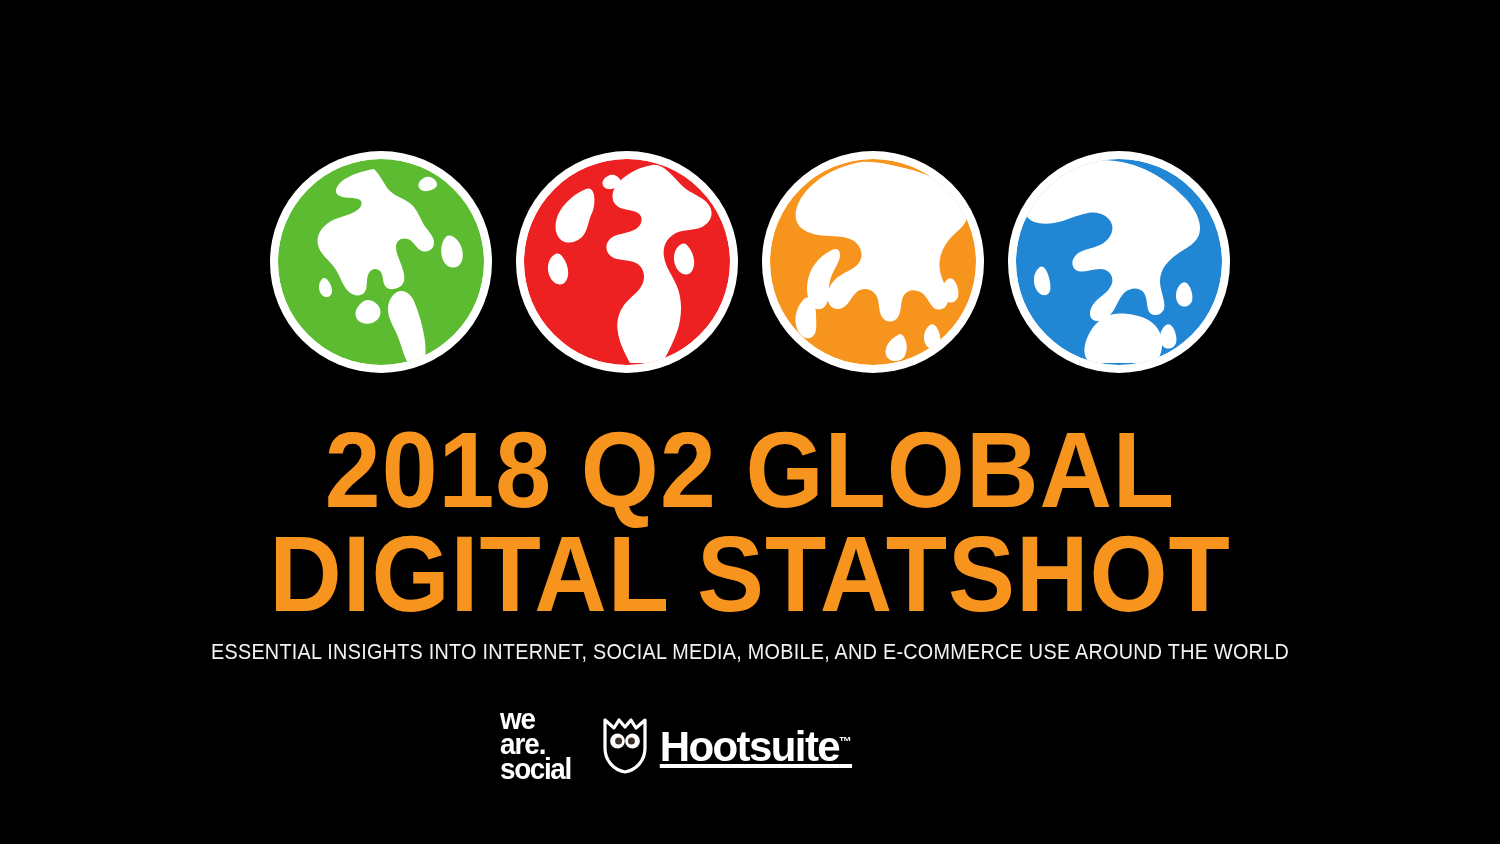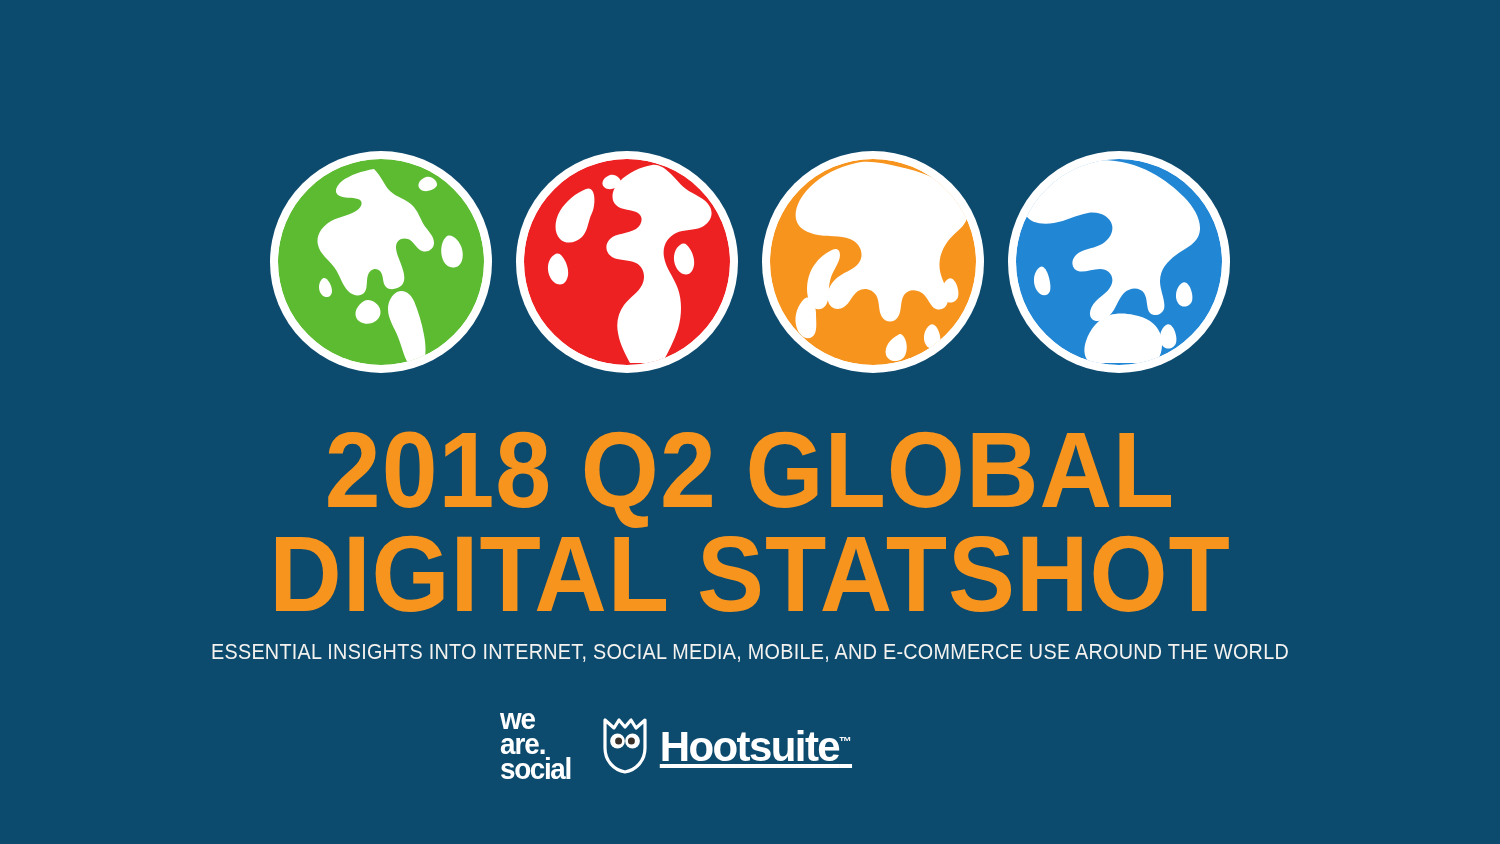--- a/index.html
+++ b/index.html
@@ -13,21 +13,21 @@
     height: 844px;
     overflow: hidden;
     font-family: "Liberation Sans", sans-serif;
     -webkit-font-smoothing: antialiased;
   }
 
   #slide {
     position: relative;
     width: 1500px;
     height: 844px;
-    background: #0c4a6e;
+    background: #000000;
     box-sizing: border-box;
   }
 
   
   .globes-row {
     position: absolute;
     top: 143px;
     left: 0;
     width: 1500px;
     height: 238px;

